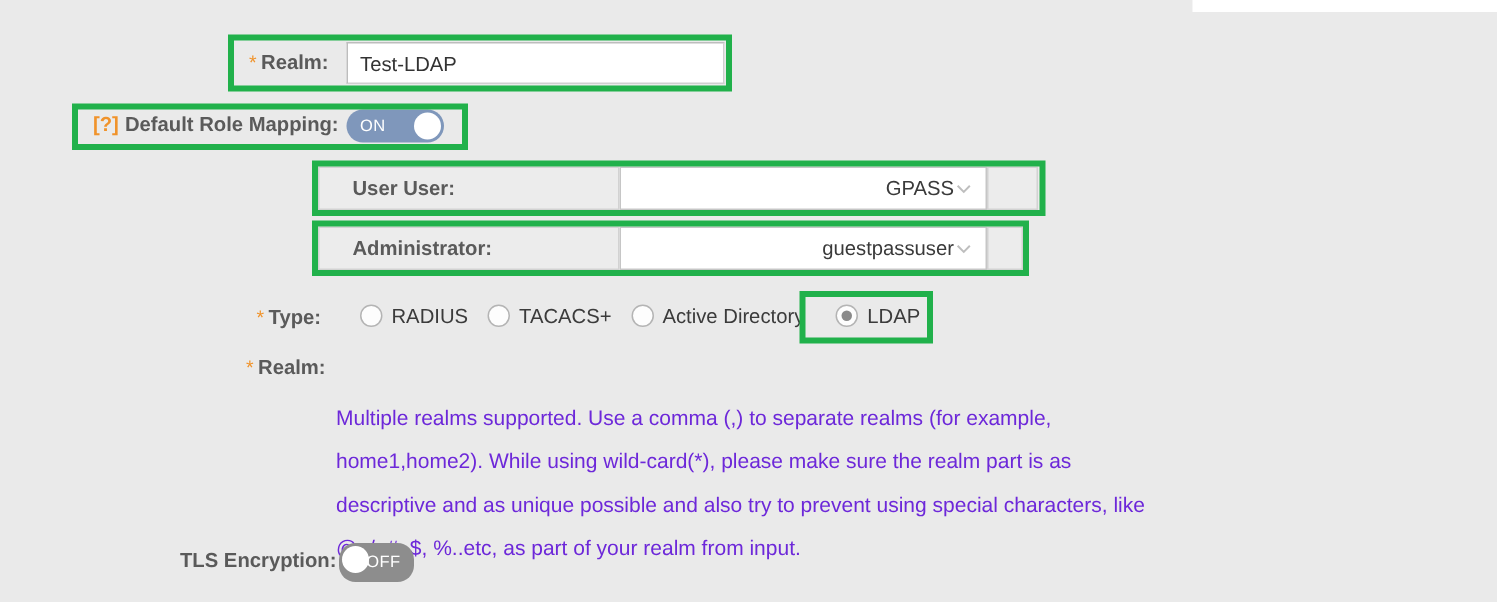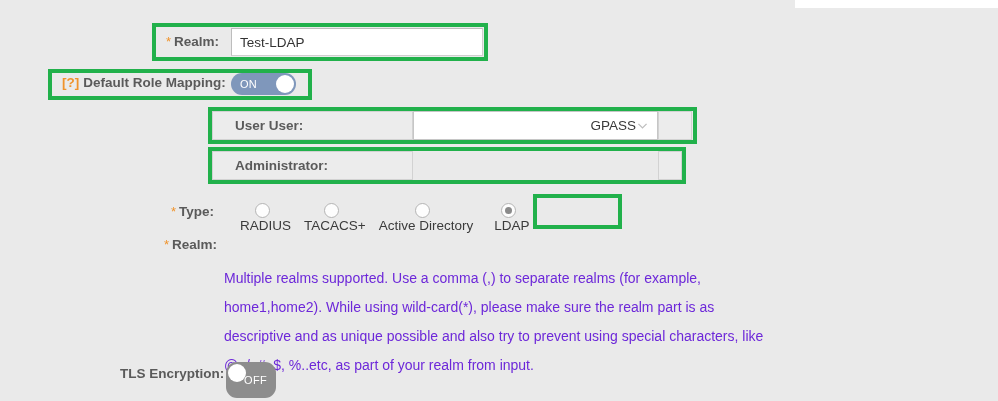--- a/index.html
+++ b/index.html
@@ -154,21 +154,20 @@
   .radio-row {
     position: absolute;
     display: flex;
     align-items: center;
   }
   .radio-item {
     display: flex;
     align-items: center;
     margin-right: 13px;
     white-space: nowrap;
-    flex-direction: column;
   }
   .radio-item:last-child { margin-right: 0; }
   .radio-dot {
     width: 15px; height: 15px;
     border-radius: 50%;
     background: #fdfdfd;
     border: 1px solid #b4b4b4;
     box-sizing: border-box;
     margin-right: 6px;
     flex: 0 0 auto;
@@ -228,20 +227,26 @@
     <svg class="chev" viewBox="0 0 16 16">
       <path d="M3 6 L8 11 L13 6" fill="none" stroke="#8a8a8a" stroke-width="1.6"></path>
     </svg>
   </div>
   <div class="cell-blank" style="left:658px; top:111px; width:34px; height:29px;"></div>
   <div class="hl" style="left:208px; top:107px; width:489px; height:37px;"></div>
 
   <div class="cell-label" style="left:212px; top:151px; width:201px; height:29px;">
     <span class="fld-label">Administrator:</span>
   </div>
+  <div class="sel-box" style="left:413px; top:151px; width:245px; height:29px;">
+    <span>guestpassuser</span>
+    <svg class="chev" viewBox="0 0 16 16">
+      <path d="M3 6 L8 11 L13 6" fill="none" stroke="#8a8a8a" stroke-width="1.6"></path>
+    </svg>
+  </div>
   <div class="cell-blank" style="left:658px; top:151px; width:24px; height:29px;"></div>
   <div class="hl" style="left:208px; top:147px; width:478px; height:37px;"></div>
 
   <div class="abs" style="left:171px; top:204px; display:flex; align-items:center;">
     <span class="req-star">*</span>
     <span class="fld-label">Type:</span>
   </div>
 
   <div class="radio-row" style="left:240px; top:203px;">
     <label class="radio-item">
@@ -264,18 +269,18 @@
   <div class="hl" style="left:533px; top:194px; width:89px; height:35px;"></div>
 
   <div class="abs" style="left:164px; top:237px; display:flex; align-items:center;">
     <span class="req-star">*</span>
     <span class="fld-label">Realm:</span>
   </div>
 
   <div class="help-text" style="left:224px; top:264px;">Multiple realms supported. Use a comma (,) to separate realms (for example, home1,home2). While using wild-card(*), please make sure the realm part is as descriptive and as unique possible and also try to prevent using special characters, like @, /, #, $, %..etc, as part of your realm from input.</div>
 
   <div class="abs fld-label" style="left:120px; top:366px;">TLS Encryption:</div>
-  <div class="toggle off" style="left:226px; top:362px; width:50px; height:36px;">
+  <div class="toggle off" style="left:226px; top:362px; width:50px; height:26px;">
     <span>OFF</span>
     <span class="knob"></span>
   </div>
 
 </div>
 
 </body></html>

